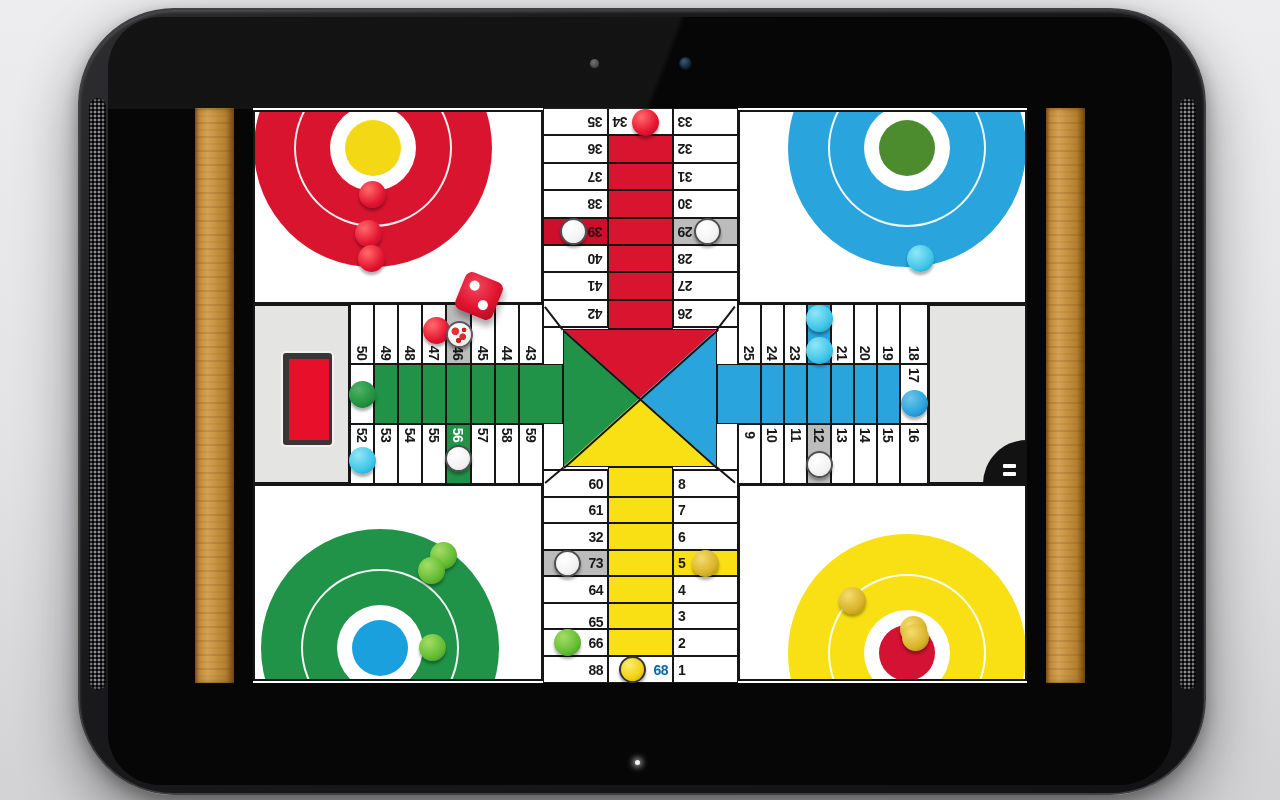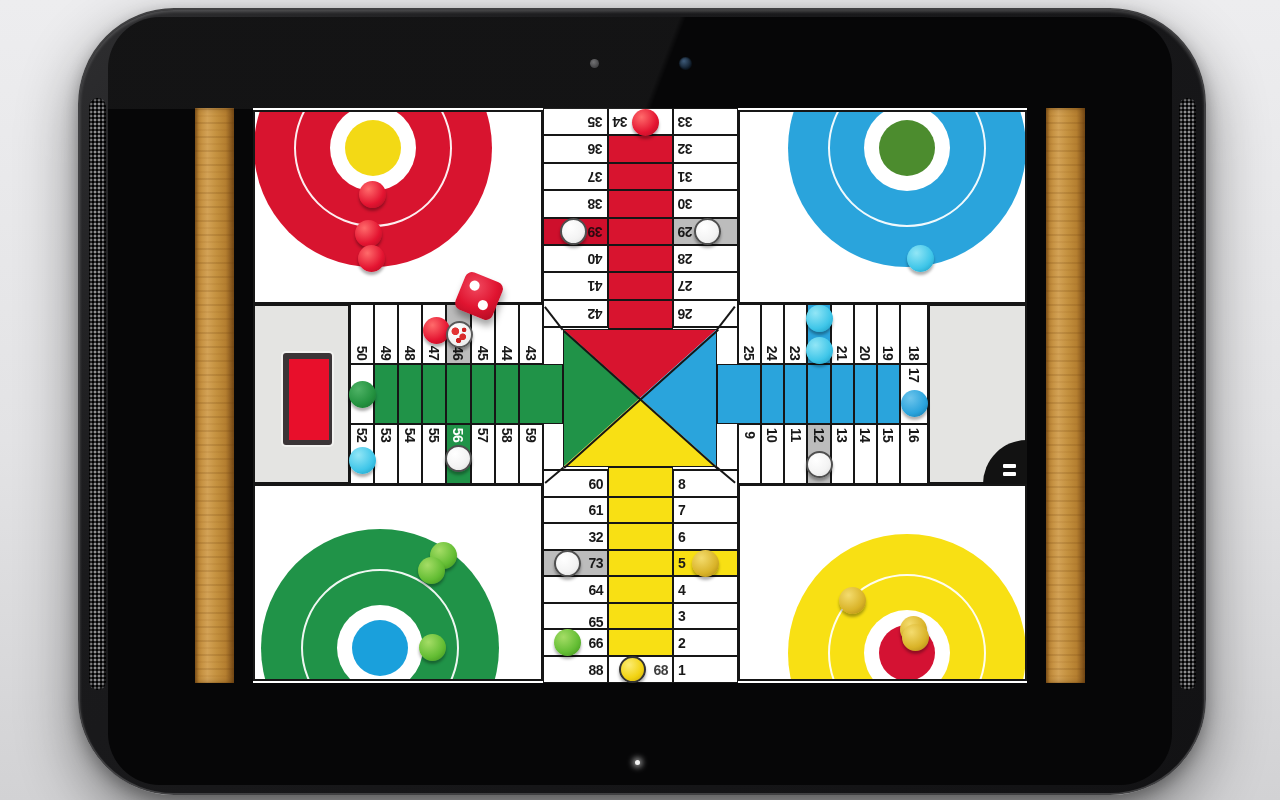--- a/index.html
+++ b/index.html
@@ -221,21 +221,21 @@
           <div class="cell" style="left: 348px; top: 495px; width: 65px; height: 26px; background: rgb(255, 255, 255); justify-content: flex-end; align-items: center; padding: 3px 4px;">
             <span class="num r0" style="color: rgb(25, 25, 25); margin-top: 12px;">65</span>
           </div>
           <div class="cell" style="left: 348px; top: 521px; width: 65px; height: 27px; background: rgb(255, 255, 255); justify-content: flex-end; align-items: center; padding: 3px 4px;">
             <span class="num r0" style="color: rgb(25, 25, 25); margin-left: 20px;">66</span>
           </div>
           <div class="cell" style="left: 348px; top: 548px; width: 65px; height: 27px; background: rgb(255, 255, 255); justify-content: flex-end; align-items: center; padding: 3px 4px;">
             <span class="num r0" style="color: rgb(25, 25, 25);">88</span>
           </div>
           <div class="cell" style="left: 413px; top: 548px; width: 65px; height: 27px; background: rgb(255, 255, 255); justify-content: flex-end; align-items: center; padding: 3px 4px;">
-            <span class="num r0" style="color: #404040;">68</span>
+            <span class="num r0" style="color: #0369a1;">68</span>
           </div>
           <div class="cell" style="left: 478px; top: 362px; width: 65px; height: 27px; background: rgb(255, 255, 255); justify-content: flex-start; align-items: center; padding: 3px 4px;">
             <span class="num r0" style="color: rgb(25, 25, 25);">8</span>
           </div>
           <div class="cell" style="left: 478px; top: 389px; width: 65px; height: 26px; background: rgb(255, 255, 255); justify-content: flex-start; align-items: center; padding: 3px 4px;">
             <span class="num r0" style="color: rgb(25, 25, 25);">7</span>
           </div>
           <div class="cell" style="left: 478px; top: 415px; width: 65px; height: 27px; background: rgb(255, 255, 255); justify-content: flex-start; align-items: center; padding: 3px 4px;">
             <span class="num r0" style="color: rgb(25, 25, 25);">6</span>
           </div>

